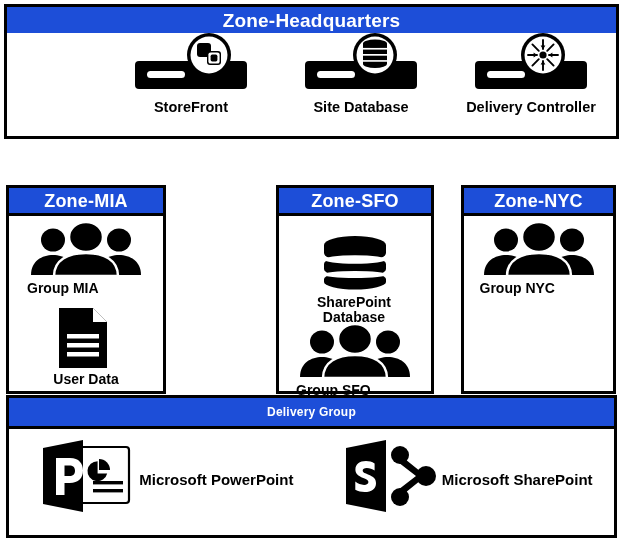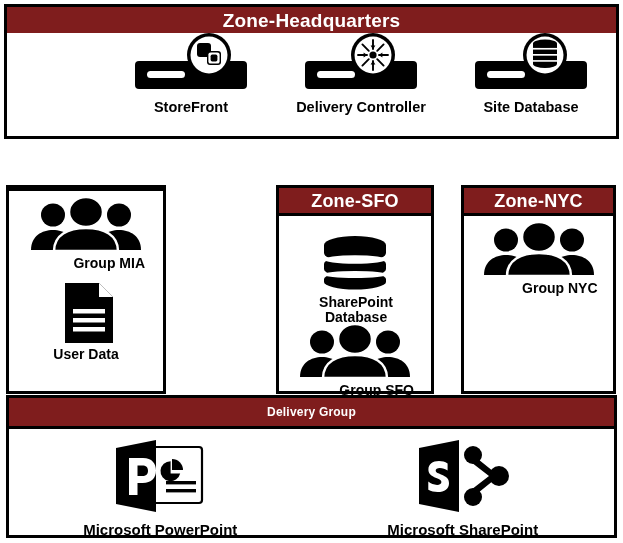--- a/index.html
+++ b/index.html
@@ -17,21 +17,21 @@
   }
 
   
   .frame {
     position: absolute;
     box-sizing: border-box;
     border: 3px solid #000000;
     background: #ffffff;
   }
   .zone-header {
-    background: #7f1d1d;
+    background: #1d4ed8;
     color: #ffffff;
     font-weight: bold;
     text-align: right;
     letter-spacing: 0.2px;
     line-height: 1;
     display: flex;
     align-items: center;
     justify-content: center;
     box-sizing: border-box;
   }
@@ -92,21 +92,21 @@
     height: calc(100% - 25px);
     border-top: 3px solid #000000;
     display: flex;
     flex-direction: column;
     align-items: center;
     padding-top: 7px;
   }
   .zone-entry {
     display: flex;
     flex-direction: column;
-    align-items: flex-end;
+    align-items: flex-start;
   }
   .zone-entry .caption {
     font-size: 14px;
     font-weight: bold;
     text-align: center;
     line-height: 1.08;
     margin-top: 2px;
   }
   .zone-entry.second { margin-top: 10px; }
 
@@ -126,21 +126,21 @@
     border-top: 3px solid #000000;
     display: flex;
     flex-direction: row;
     align-items: flex-start;
     justify-content: space-around;
     padding-top: 8px;
   }
   .dg-item {
     width: 250px;
     display: flex;
-    flex-direction: column;
+    flex-direction: row;
     align-items: center;
   }
   .dg-item .caption {
     margin-top: 6px;
     font-size: 15px;
     font-weight: bold;
     text-align: center;
     white-space: nowrap;
   }
 
@@ -160,20 +160,39 @@
           <rect x="16" y="38" width="38" height="7" rx="3.5" fill="#fff"></rect>
           <circle cx="78" cy="22" r="22" fill="#000"></circle>
           <circle cx="78" cy="22" r="18.5" fill="#fff"></circle>
           <rect x="66" y="10" width="14" height="14" rx="3" fill="#000"></rect>
           <rect x="76" y="18" width="14" height="14" rx="3" fill="#000"></rect>
           <rect x="77.4" y="19.4" width="11.2" height="11.2" rx="2.2" fill="#fff"></rect>
           <rect x="79.6" y="21.6" width="6.8" height="6.8" rx="1.6" fill="#000"></rect>
         </svg>
       </span>
       <span class="caption">StoreFront</span>
+    </div>
+
+    <div class="hq-item">
+      <span>
+        <svg width="120" height="62" viewBox="0 0 120 62">
+          <rect x="4" y="28" width="112" height="28" rx="4" fill="#000"></rect>
+          <rect x="16" y="38" width="38" height="7" rx="3.5" fill="#fff"></rect>
+          <circle cx="74" cy="22" r="22" fill="#000"></circle>
+          <circle cx="74" cy="22" r="18.5" fill="#fff"></circle>
+          <g fill="#000">
+            <ellipse cx="74" cy="10.5" rx="12" ry="4"></ellipse>
+            <rect x="62" y="10.5" width="24" height="4.4"></rect>
+            <rect x="62" y="16.6" width="24" height="4.4"></rect>
+            <rect x="62" y="22.7" width="24" height="4.4"></rect>
+            <path d="M62 28.8 h24 v2.2 a12 4 0 0 1 -24 0 z"></path>
+          </g>
+        </svg>
+      </span>
+      <span class="caption">Site Database</span>
     </div>
 
     <div class="hq-item">
       <span>
         <svg width="120" height="62" viewBox="0 0 120 62">
           <rect x="4" y="28" width="112" height="28" rx="4" fill="#000"></rect>
           <rect x="16" y="38" width="38" height="7" rx="3.5" fill="#fff"></rect>
           <circle cx="72" cy="22" r="22" fill="#000"></circle>
           <circle cx="72" cy="22" r="18.5" fill="#fff"></circle>
           <circle cx="72" cy="22" r="3.6" fill="#000"></circle>
@@ -191,43 +210,25 @@
             <polygon points="72,16.2 69.6,12.6 74.4,12.6"></polygon>
             <polygon points="72,27.8 69.6,31.4 74.4,31.4"></polygon>
             <polygon points="66.2,22 62.6,19.6 62.6,24.4"></polygon>
             <polygon points="77.8,22 81.4,19.6 81.4,24.4"></polygon>
           </g>
         </svg>
       </span>
       <span class="caption">Delivery Controller</span>
     </div>
 
-    <div class="hq-item">
-      <span>
-        <svg width="120" height="62" viewBox="0 0 120 62">
-          <rect x="4" y="28" width="112" height="28" rx="4" fill="#000"></rect>
-          <rect x="16" y="38" width="38" height="7" rx="3.5" fill="#fff"></rect>
-          <circle cx="74" cy="22" r="22" fill="#000"></circle>
-          <circle cx="74" cy="22" r="18.5" fill="#fff"></circle>
-          <g fill="#000">
-            <ellipse cx="74" cy="10.5" rx="12" ry="4"></ellipse>
-            <rect x="62" y="10.5" width="24" height="4.4"></rect>
-            <rect x="62" y="16.6" width="24" height="4.4"></rect>
-            <rect x="62" y="22.7" width="24" height="4.4"></rect>
-            <path d="M62 28.8 h24 v2.2 a12 4 0 0 1 -24 0 z"></path>
-          </g>
-        </svg>
-      </span>
-      <span class="caption">Site Database</span>
-    </div>
-
   </div>
 </div>
 
 <div class="frame zone-frame" id="zone-mia">
+  <div class="zone-header">Zone-MIA</div>
   <div class="zone-body">
 
     <div class="zone-entry">
       <span>
         <svg width="118" height="56" viewBox="0 0 118 56">
           <ellipse cx="26" cy="17" rx="12" ry="11.5" fill="#000"></ellipse>
           <path d="M4 52 C4 38 15 32 26 32 C37 32 48 38 48 52 Z" fill="#000"></path>
           <ellipse cx="92" cy="17" rx="12" ry="11.5" fill="#000"></ellipse>
           <path d="M70 52 C70 38 81 32 92 32 C103 32 114 38 114 52 Z" fill="#000"></path>
           <ellipse cx="59" cy="14" rx="17" ry="15" fill="#000" stroke="#fff" stroke-width="2.5"></ellipse>

